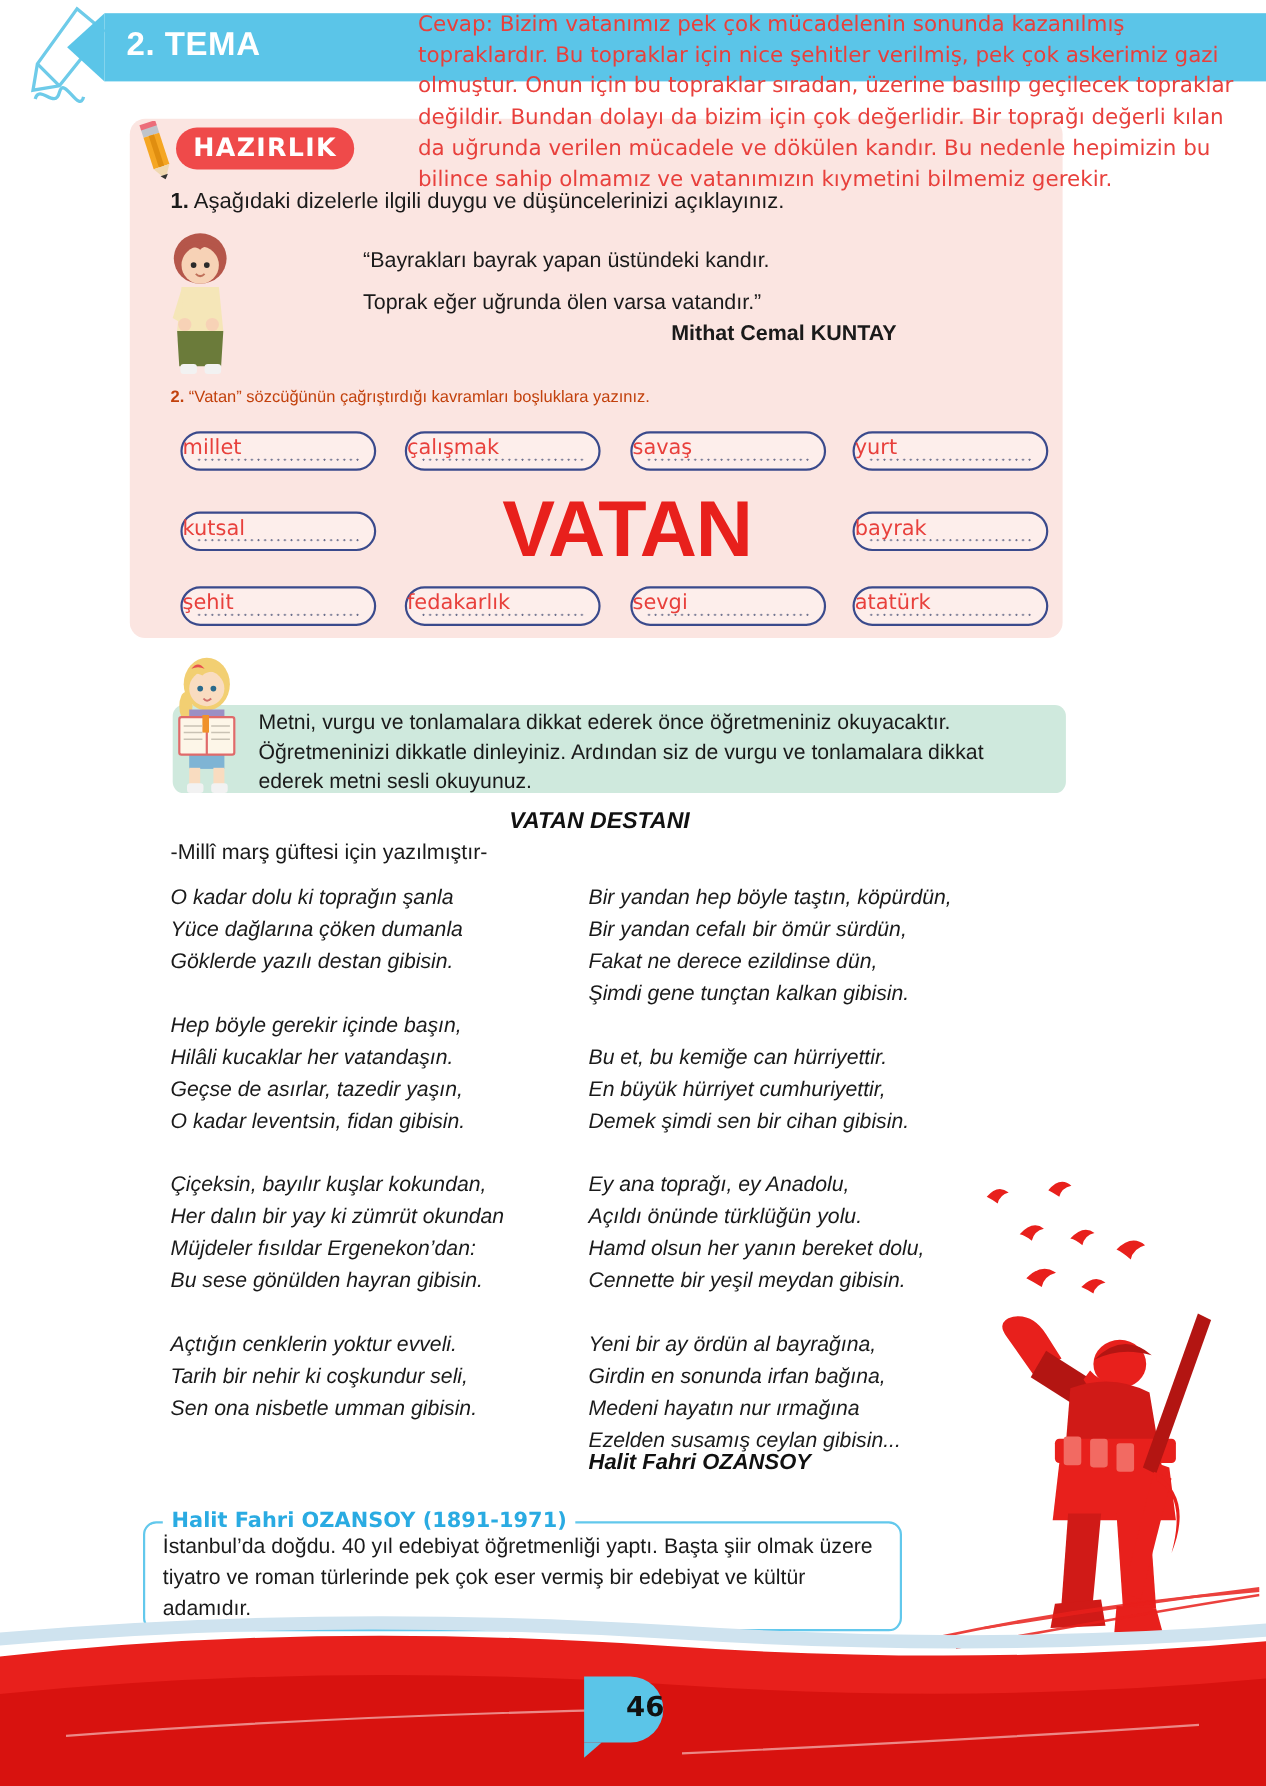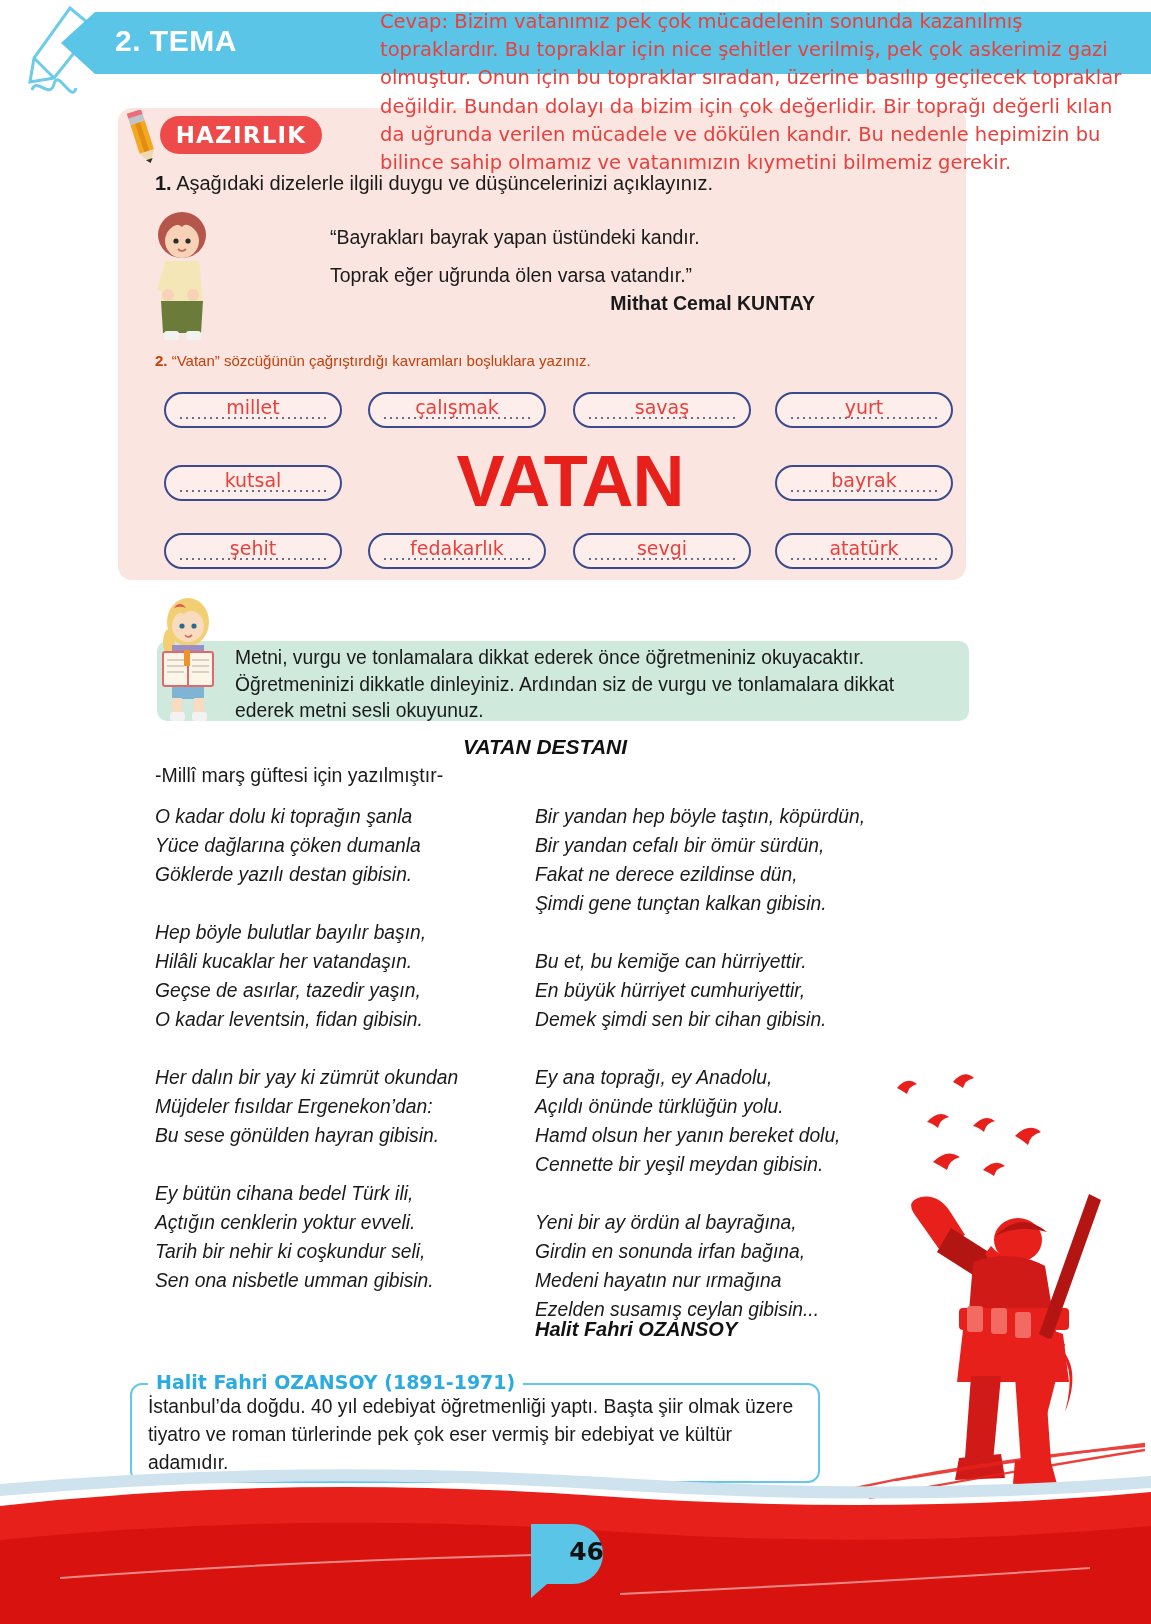--- a/index.html
+++ b/index.html
@@ -75,21 +75,21 @@
   .q2 {
     position: absolute; left: 155px; top: 352px; width: 760px;
     font-size: 15px; color: #c2410c;
   }
   .q2 b { font-weight: bold; }
 
   
   .wbox {
     position: absolute; height: 36px; border: 2.4px solid #3a4a8c;
     border-radius: 18px; background: #fdeeeb;
-    display: flex; align-items: center; justify-content: center;
+    display: flex; align-items: center; 
   }
   .wbox .wtxt {
     color: #e8403c; font-size: 19px; font-family: "DejaVu Sans", sans-serif;
     white-space: nowrap; position: relative; top: -3px;
   }
   .wbox .dots {
     position: absolute; left: 12px; right: 12px; bottom: 7px; height: 2px;
     background-image: radial-gradient(circle, #6b6f8c 0.9px, transparent 1.1px);
     background-size: 6px 2px; background-repeat: repeat-x;
   }
@@ -297,32 +297,32 @@
 
   <div class="poem-title">VATAN DESTANI</div>
   <div class="poem-sub">-Millî marş güftesi için yazılmıştır-</div>
   <div class="poem-col poem-col-left" id="poem-left">
       <div class="stanza">
         <div>O kadar dolu ki toprağın şanla</div>
         <div>Yüce dağlarına çöken dumanla</div>
         <div>Göklerde yazılı destan gibisin.</div>
       </div>
       <div class="stanza">
-        <div>Hep böyle bulutlar bayılır başın,</div>
+        <div>Hep böyle gerekir içinde başın,</div>
         <div>Hilâli kucaklar her vatandaşın.</div>
         <div>Geçse de asırlar, tazedir yaşın,</div>
         <div>O kadar leventsin, fidan gibisin.</div>
       </div>
       <div class="stanza">
+        <div>Çiçeksin, bayılır kuşlar kokundan,</div>
         <div>Her dalın bir yay ki zümrüt okundan</div>
         <div>Müjdeler fısıldar Ergenekon’dan:</div>
         <div>Bu sese gönülden hayran gibisin.</div>
       </div>
       <div class="stanza">
-        <div>Ey bütün cihana bedel Türk ili,</div>
         <div>Açtığın cenklerin yoktur evveli.</div>
         <div>Tarih bir nehir ki coşkundur seli,</div>
         <div>Sen ona nisbetle umman gibisin.</div>
       </div>
     </div>
   <div class="poem-col poem-col-right" id="poem-right">
       <div class="stanza">
         <div>Bir yandan hep böyle taştın, köpürdün,</div>
         <div>Bir yandan cefalı bir ömür sürdün,</div>
         <div>Fakat ne derece ezildinse dün,</div>

